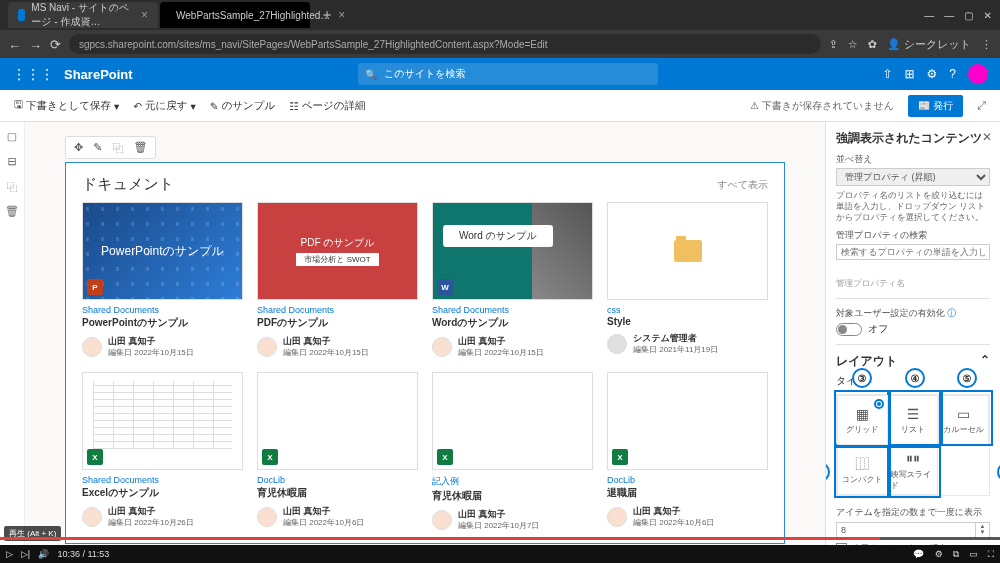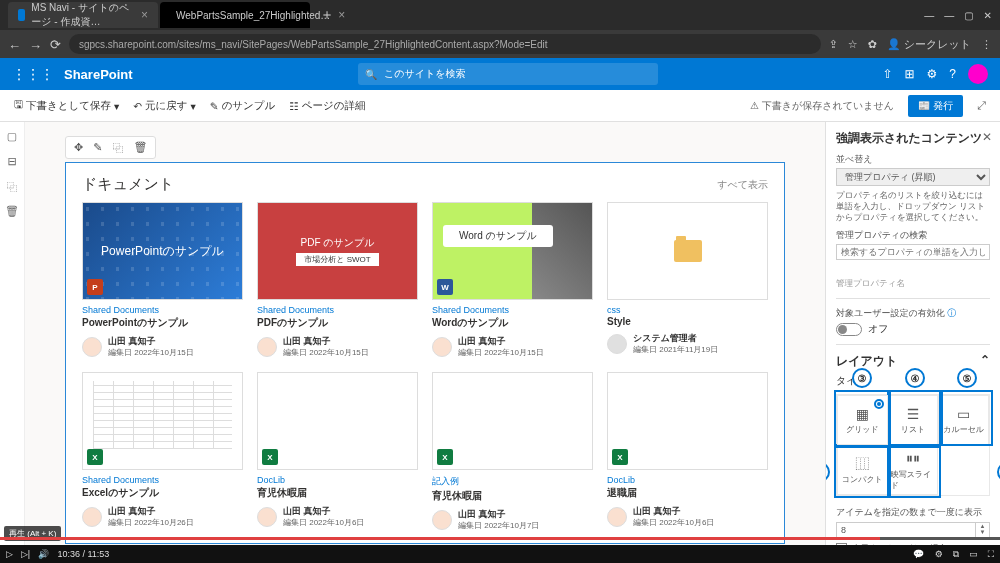--- a/index.html
+++ b/index.html
@@ -46,21 +46,21 @@
 .wp-title{font-size:15px;color:#323130}
 .wp-all{margin-left:auto;font-size:10px;color:#888}
 
 .grid{display:grid;grid-template-columns:repeat(4,1fr);gap:14px}
 .card{}
 .thumb{width:100%;height:98px;background:#e8e8e8;border:1px solid #ddd;position:relative;overflow:hidden}
 .thumb.ppt{background:linear-gradient(135deg,#1a4a8a,#2d7dd8);display:flex;align-items:center;justify-content:center;color:#fff;font-size:12px}
 .thumb.ppt::before{content:"";position:absolute;inset:0;background:radial-gradient(circle at 30% 40%,rgba(255,255,255,.15) 2px,transparent 2px);background-size:15px 15px}
 .thumb.pdf{background:#c84040;display:flex;flex-direction:column;align-items:center;justify-content:center;color:#fff;font-size:10px;gap:3px}
 .thumb.pdf .band{background:#fff;color:#333;padding:1px 8px;font-size:8px}
-.thumb.word{background:#bef264;position:relative}
+.thumb.word{background:#0f766e;position:relative}
 .thumb.word .ws{position:absolute;top:22px;left:10px;background:#fff;padding:4px 16px;font-size:10px;color:#333;border-radius:3px;z-index:1}
 .thumb.word::after{content:"";position:absolute;right:0;top:0;bottom:0;width:60px;background:linear-gradient(45deg,#888,#555)}
 .thumb.doc{background:#fff;display:flex;align-items:flex-start;padding:6px;font-size:5px;color:#999}
 .thumb.css{background:#fff;display:flex;align-items:center;justify-content:center}
 .thumb.xl{background:#fff}
 .thumb.xl::before{content:"";position:absolute;top:8px;left:10px;right:10px;bottom:20px;background:repeating-linear-gradient(0deg,#ddd 0,#ddd 1px,transparent 1px,transparent 7px),repeating-linear-gradient(90deg,#ddd 0,#ddd 1px,transparent 1px,transparent 20px)}
 .ftype{position:absolute;bottom:4px;left:4px;width:16px;height:16px;border-radius:2px;font-size:8px;color:#fff;display:flex;align-items:center;justify-content:center;font-weight:bold}
 .ftype.x{background:#107c41}
 .ftype.w{background:#2b579a}
 .ftype.p{background:#c43e1c}

